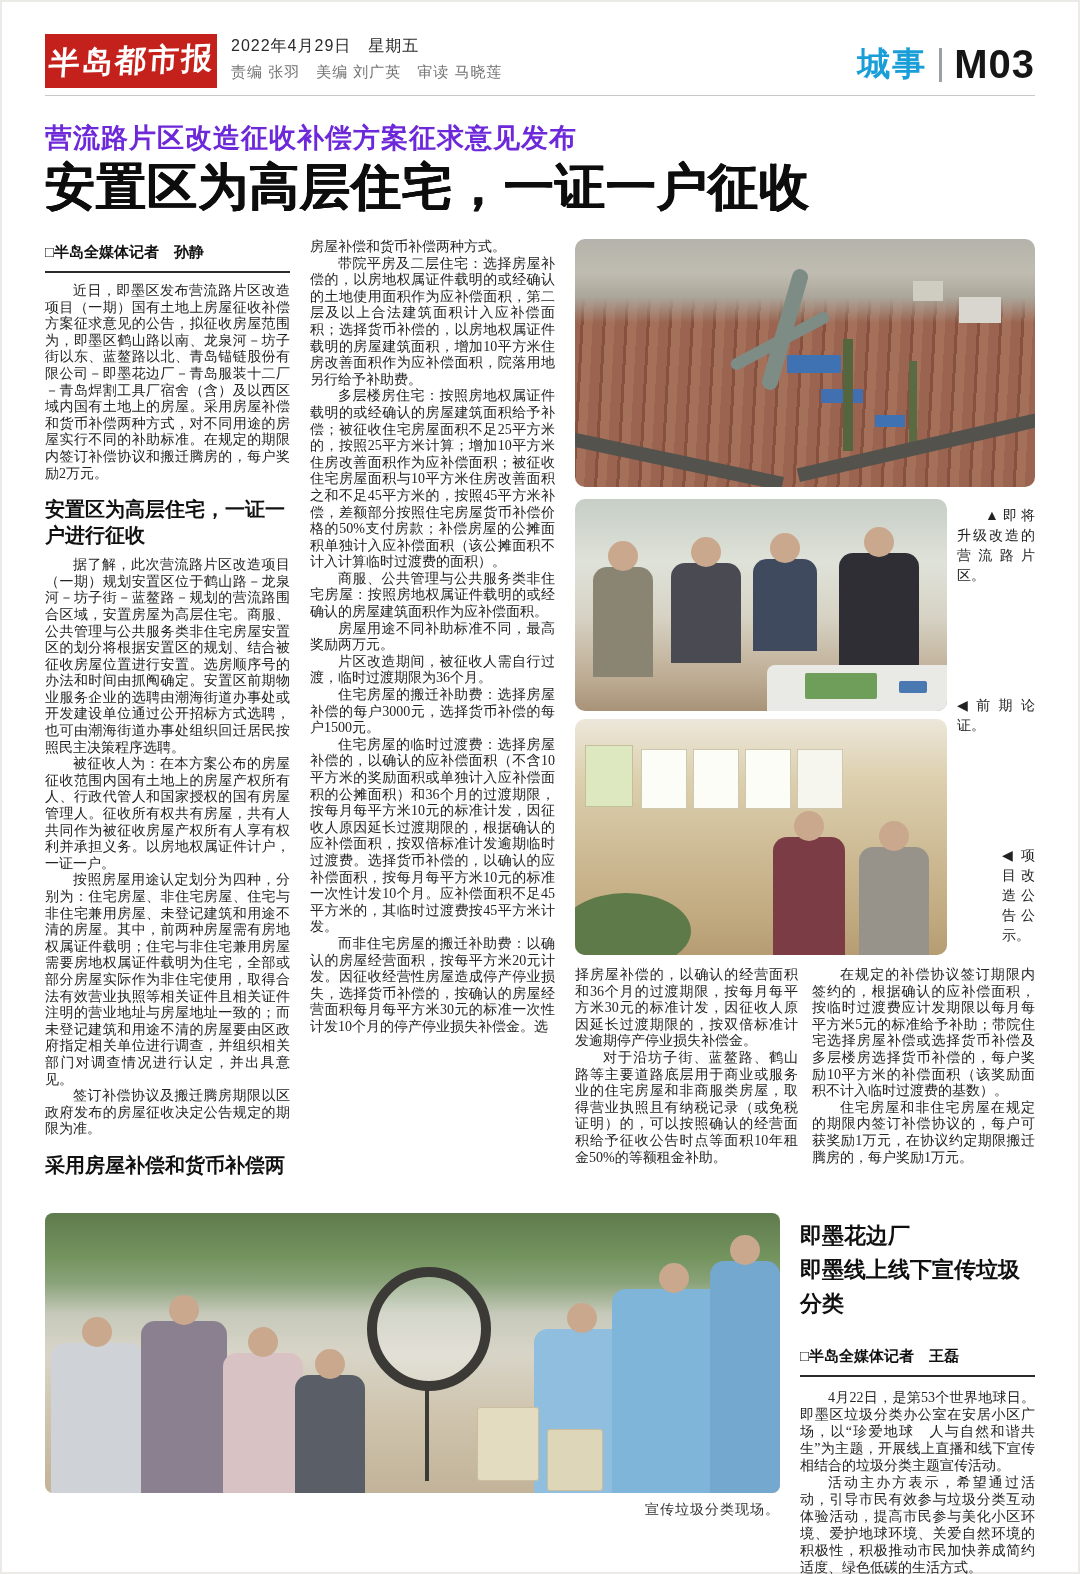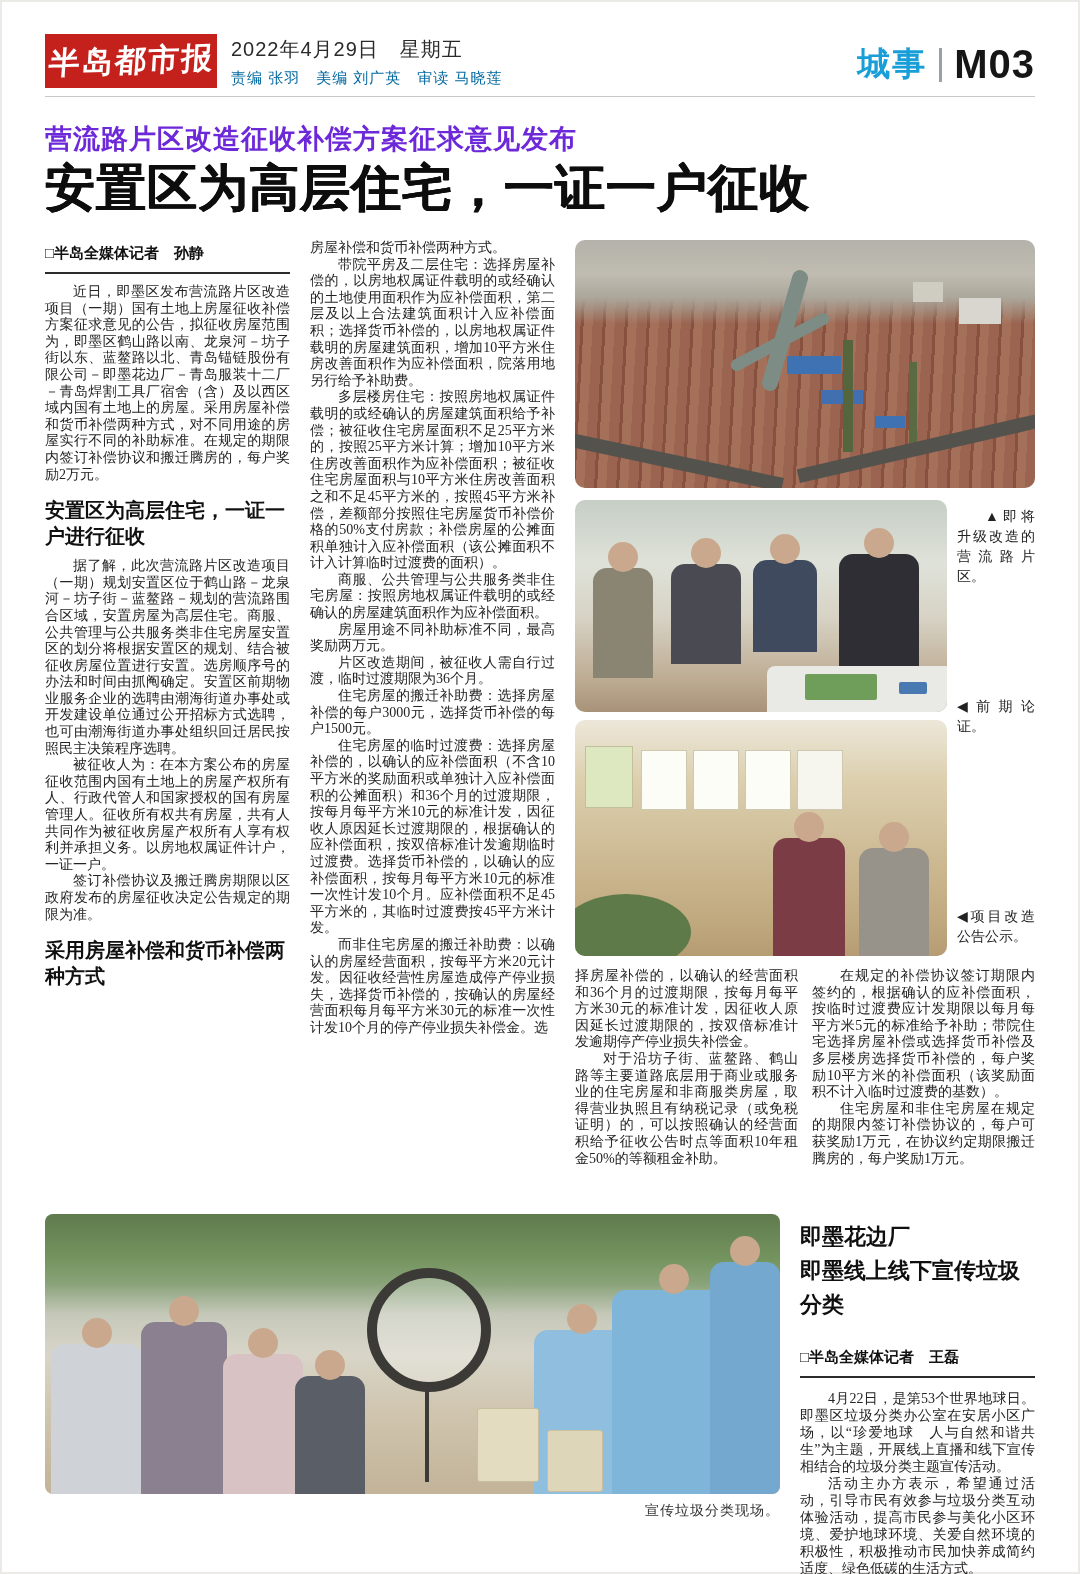--- a/index.html
+++ b/index.html
@@ -8,22 +8,22 @@
         font-family:"Liberation Sans","DejaVu Sans",sans-serif;color:#1c1c1c;}
   .inner{padding:34px 45px 0 45px;}
 
   
   .masthead{display:flex;align-items:flex-start;border-bottom:1px solid #c9c9c6;padding-bottom:8px;}
   .logo-box{background:#c5211c;width:172px;height:54px;display:flex;align-items:center;justify-content:center;
             margin-bottom:-10px;flex:0 0 auto;}
   .logo-text{color:#fff;font-family:"DejaVu Serif","Liberation Serif",serif;font-weight:bold;
              font-size:31px;letter-spacing:2px;transform:skewX(-6deg) rotate(-2deg);white-space:nowrap;}
   .pub-info{margin-left:14px;padding-top:2px;}
-  .pub-date{font-size:20px;color:#2a2a2a;letter-spacing:1px;}
-  .pub-editors{font-size:15px;color:#0369a1;margin-top:6px;letter-spacing:1px;}
+  .pub-date{font-size:16px;color:#2a2a2a;letter-spacing:1px;}
+  .pub-editors{font-size:15px;color:#737373;margin-top:6px;letter-spacing:1px;}
   .section-block{margin-left:auto;display:flex;align-items:center;padding-top:8px;}
   .section-name{color:#199ed8;font-size:33px;font-weight:800;letter-spacing:2px;}
   .section-divider{width:3px;height:34px;background:#9aa0a4;margin:0 12px;}
   .page-number{color:#161616;font-size:40px;font-weight:800;letter-spacing:1px;}
 
   
   .kicker{margin:24px 0 4px;font-size:27px;font-weight:700;letter-spacing:1px;color:#6d28d9;}
   .headline{margin:4px 0 24px;font-size:50px;line-height:1.1;font-weight:900;letter-spacing:1px;color:#0d0d0d;
             text-shadow:0.6px 0 0 currentColor,-0.6px 0 0 currentColor;white-space:nowrap;}
 
@@ -50,21 +50,21 @@
   .right-lower{display:flex;gap:10px;}
   .photo-stack{flex:0 0 372px;width:372px;display:flex;flex-direction:column;gap:8px;}
   .photo-meeting{width:372px;height:212px;
     background:linear-gradient(180deg,#c6cec6 0%,#dfe2d9 30%,#d7d3c5 55%,#c0af97 82%,#a89378 100%);}
   .photo-notice{width:372px;height:236px;
     background:linear-gradient(180deg,#ece7da 0%,#ddd0af 25%,#cebc96 55%,#c1a97f 85%,#b59c73 100%);}
   .caption-strip{position:relative;flex:1 1 auto;}
   .caption{position:absolute;left:0;right:0;font-size:14px;line-height:20px;color:#222;text-align:justify;}
   .cap1{top:6px;text-indent:2em;}
   .cap2{top:196px;}
-  .cap3{bottom:10px;}
+  .cap3{bottom:10px;margin-left:45px;}
 
   .right-text-row{display:flex;gap:14px;margin-top:12px;}
   .right-text-row .col{flex:1 1 0;}
 
   
   .shape{position:absolute;}
   .fig{position:absolute;border-radius:14px 14px 0 0;}
   .fig::before{content:"";position:absolute;top:-26px;left:50%;transform:translateX(-50%);
                width:30px;height:30px;border-radius:50%;background:#c9a88e;}
 
@@ -107,20 +107,21 @@
   </section>
 
   <section class="main-row">
 
     <div class="col col1">
       <div class="byline">□半岛全媒体记者　孙静</div>
       <p>近日，即墨区发布营流路片区改造项目（一期）国有土地上房屋征收补偿方案征求意见的公告，拟征收房屋范围为，即墨区鹤山路以南、龙泉河－坊子街以东、蓝鳌路以北、青岛锚链股份有限公司－即墨花边厂－青岛服装十二厂－青岛焊割工具厂宿舍（含）及以西区域内国有土地上的房屋。采用房屋补偿和货币补偿两种方式，对不同用途的房屋实行不同的补助标准。在规定的期限内签订补偿协议和搬迁腾房的，每户奖励2万元。</p>
       <h2 class="subhead">安置区为高层住宅，一证一户进行征收</h2>
       <p>据了解，此次营流路片区改造项目（一期）规划安置区位于鹤山路－龙泉河－坊子街－蓝鳌路－规划的营流路围合区域，安置房屋为高层住宅。商服、公共管理与公共服务类非住宅房屋安置区的划分将根据安置区的规划、结合被征收房屋位置进行安置。选房顺序号的办法和时间由抓阄确定。安置区前期物业服务企业的选聘由潮海街道办事处或开发建设单位通过公开招标方式选聘，也可由潮海街道办事处组织回迁居民按照民主决策程序选聘。</p>
       <p>被征收人为：在本方案公布的房屋征收范围内国有土地上的房屋产权所有人、行政代管人和国家授权的国有房屋管理人。征收所有权共有房屋，共有人共同作为被征收房屋产权所有人享有权利并承担义务。以房地权属证件计户，一证一户。</p>
+      <p>按照房屋用途认定划分为四种，分别为：住宅房屋、非住宅房屋、住宅与非住宅兼用房屋、未登记建筑和用途不清的房屋。其中，前两种房屋需有房地权属证件载明；住宅与非住宅兼用房屋需要房地权属证件载明为住宅，全部或部分房屋实际作为非住宅使用，取得合法有效营业执照等相关证件且相关证件注明的营业地址与房屋地址一致的；而未登记建筑和用途不清的房屋要由区政府指定相关单位进行调查，并组织相关部门对调查情况进行认定，并出具意见。</p>
       <p>签订补偿协议及搬迁腾房期限以区政府发布的房屋征收决定公告规定的期限为准。</p>
       <h2 class="subhead">采用房屋补偿和货币补偿两种方式</h2>
 
     </div>
 
     <div class="col col2">
       <p class="noindent">房屋补偿和货币补偿两种方式。</p>
       <p>带院平房及二层住宅：选择房屋补偿的，以房地权属证件载明的或经确认的土地使用面积作为应补偿面积，第二层及以上合法建筑面积计入应补偿面积；选择货币补偿的，以房地权属证件载明的房屋建筑面积，增加10平方米住房改善面积作为应补偿面积，院落用地另行给予补助费。</p>
       <p>多层楼房住宅：按照房地权属证件载明的或经确认的房屋建筑面积给予补偿；被征收住宅房屋面积不足25平方米的，按照25平方米计算；增加10平方米住房改善面积作为应补偿面积；被征收住宅房屋面积与10平方米住房改善面积之和不足45平方米的，按照45平方米补偿，差额部分按照住宅房屋货币补偿价格的50%支付房款；补偿房屋的公摊面积单独计入应补偿面积（该公摊面积不计入计算临时过渡费的面积）。</p>
       <p>商服、公共管理与公共服务类非住宅房屋：按照房地权属证件载明的或经确认的房屋建筑面积作为应补偿面积。</p>

